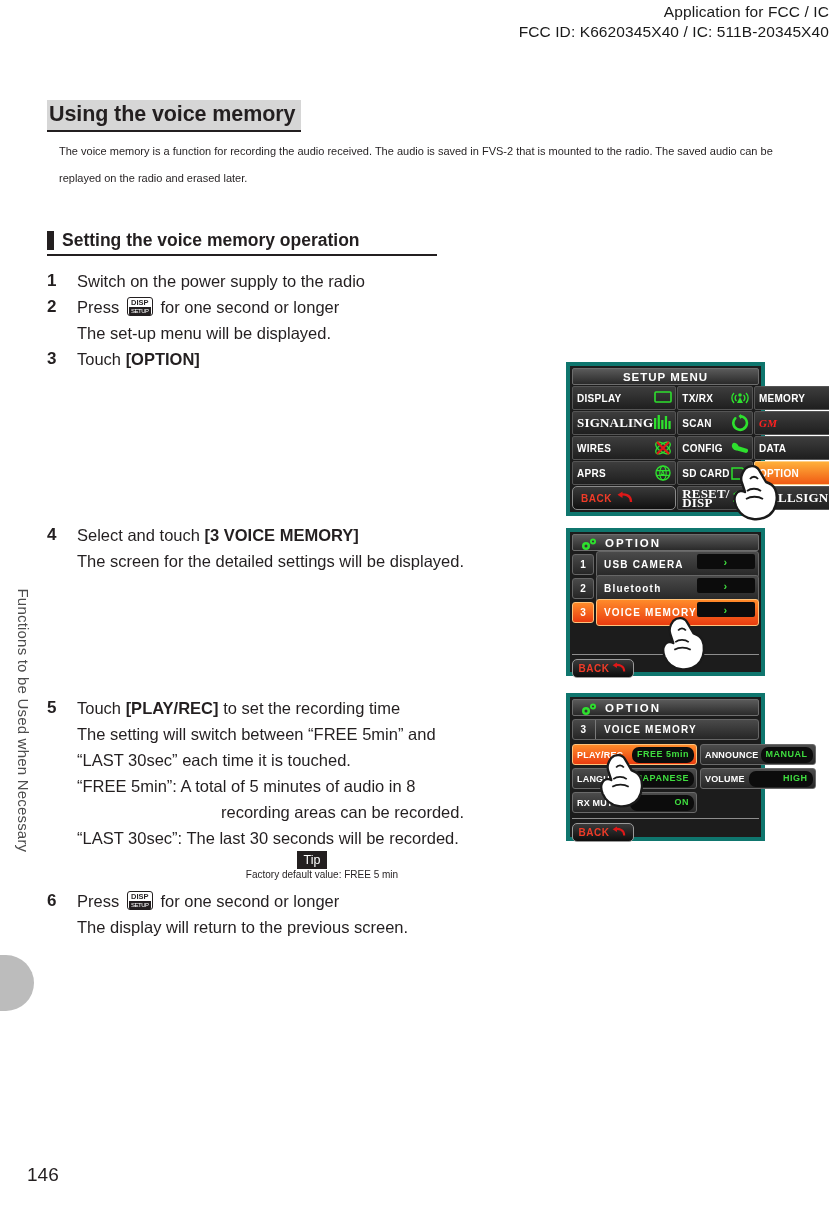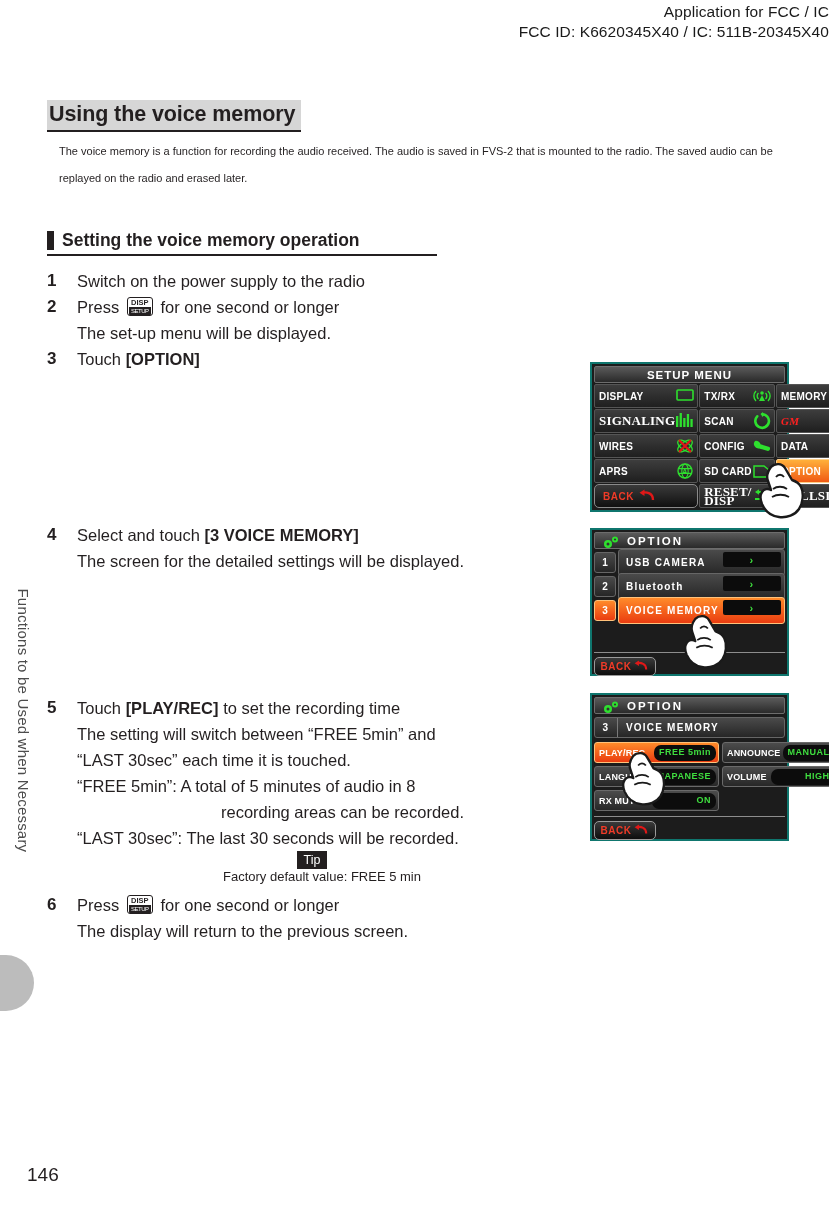--- a/index.html
+++ b/index.html
@@ -131,31 +131,30 @@
     letter-spacing: -0.5px;
   }
 
   
   .tip-row { display: flex; align-items: center; margin-left: 30px; flex-direction: column; }
   .tip-badge {
     background: #231f20; color: #ffffff;
     font-size: 12.5px; padding: 1.5px 7px 2.5px;
     line-height: 14px;
   }
-  .tip-text { font-size: 13px; margin-left: 20px; color: #231f20; text-align: center; }
+  .tip-text { font-size: 10px; margin-left: 20px; color: #231f20; text-align: center; }
 
   
   .lcd {
     position: absolute;
     width: 199px;
     background: #1c1c1c;
-    border: 2px solid #0f766e;
+    border: 4px solid #0f766e;
     font-family: "Liberation Sans", sans-serif;
     overflow: visible;
-    margin-left: 24px;
   }
   .lcd-inner { position: relative; padding: 2px; }
 
   
   .lcd-title {
     height: 17px;
     background: linear-gradient(#5a5a5a, #2a2a2a);
     border: 1px solid #6d6d6d;
     border-radius: 2px;
     color: #ffffff; font-size: 11.5px; font-weight: bold;

